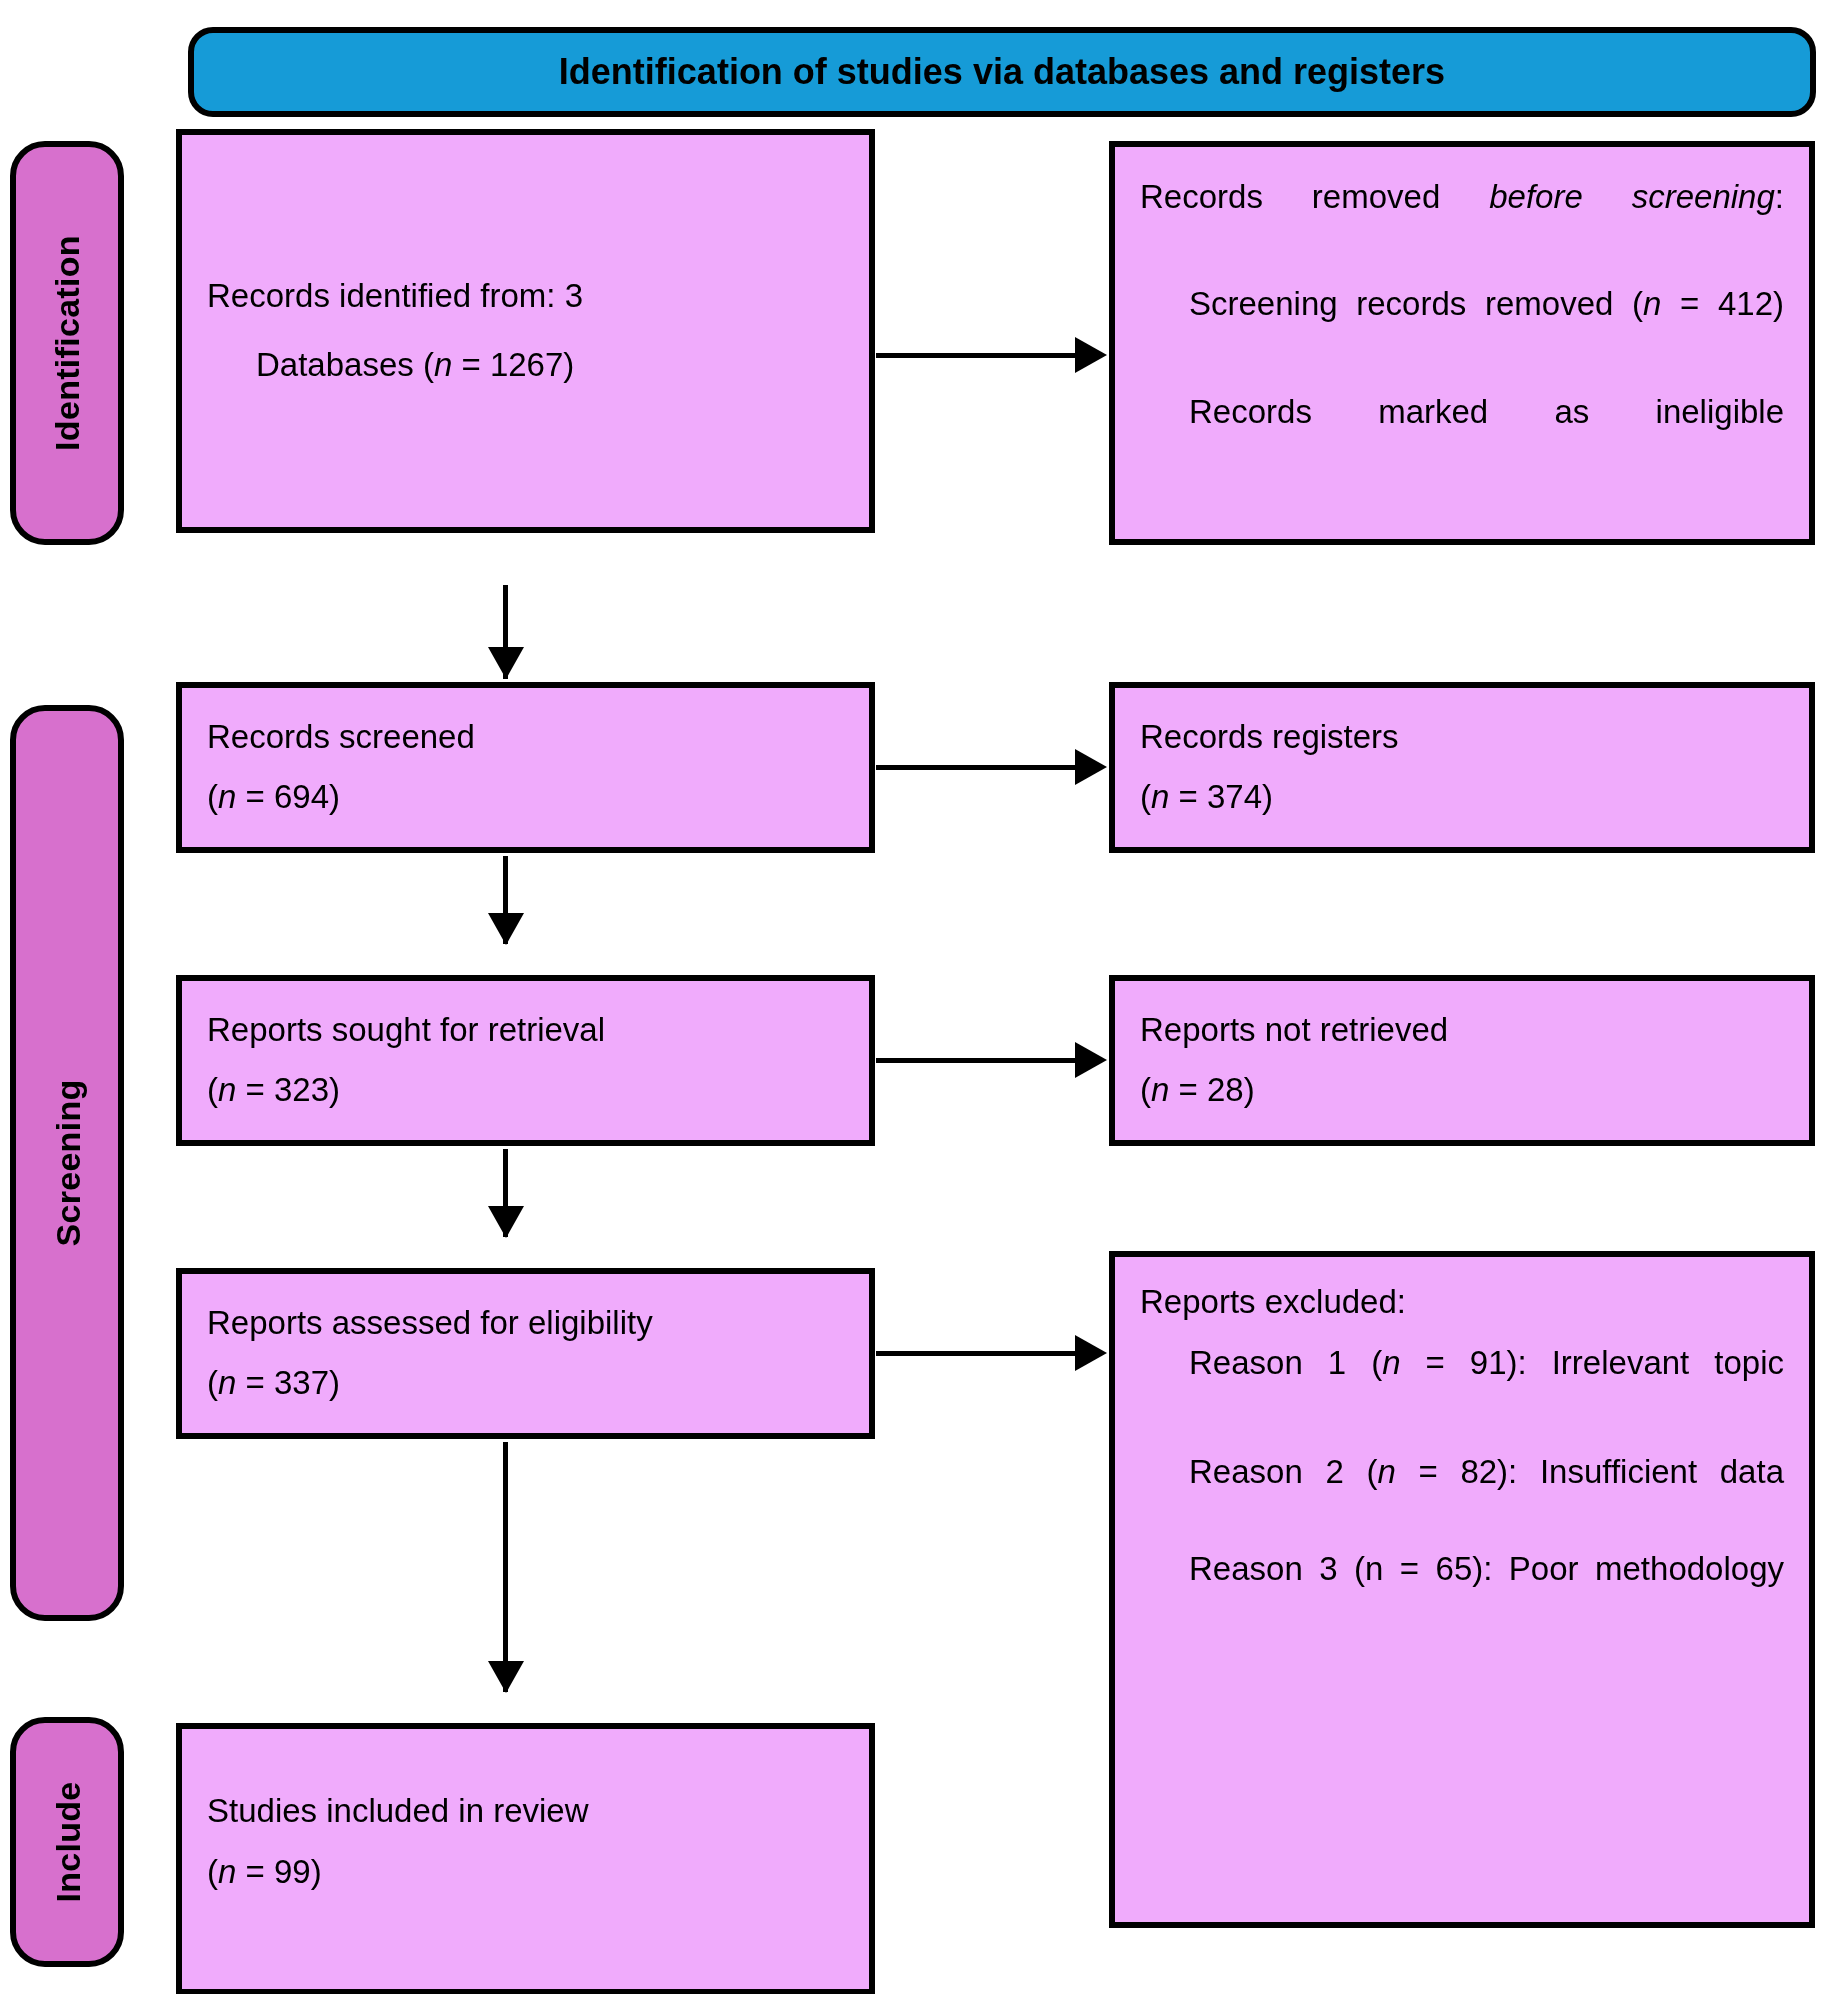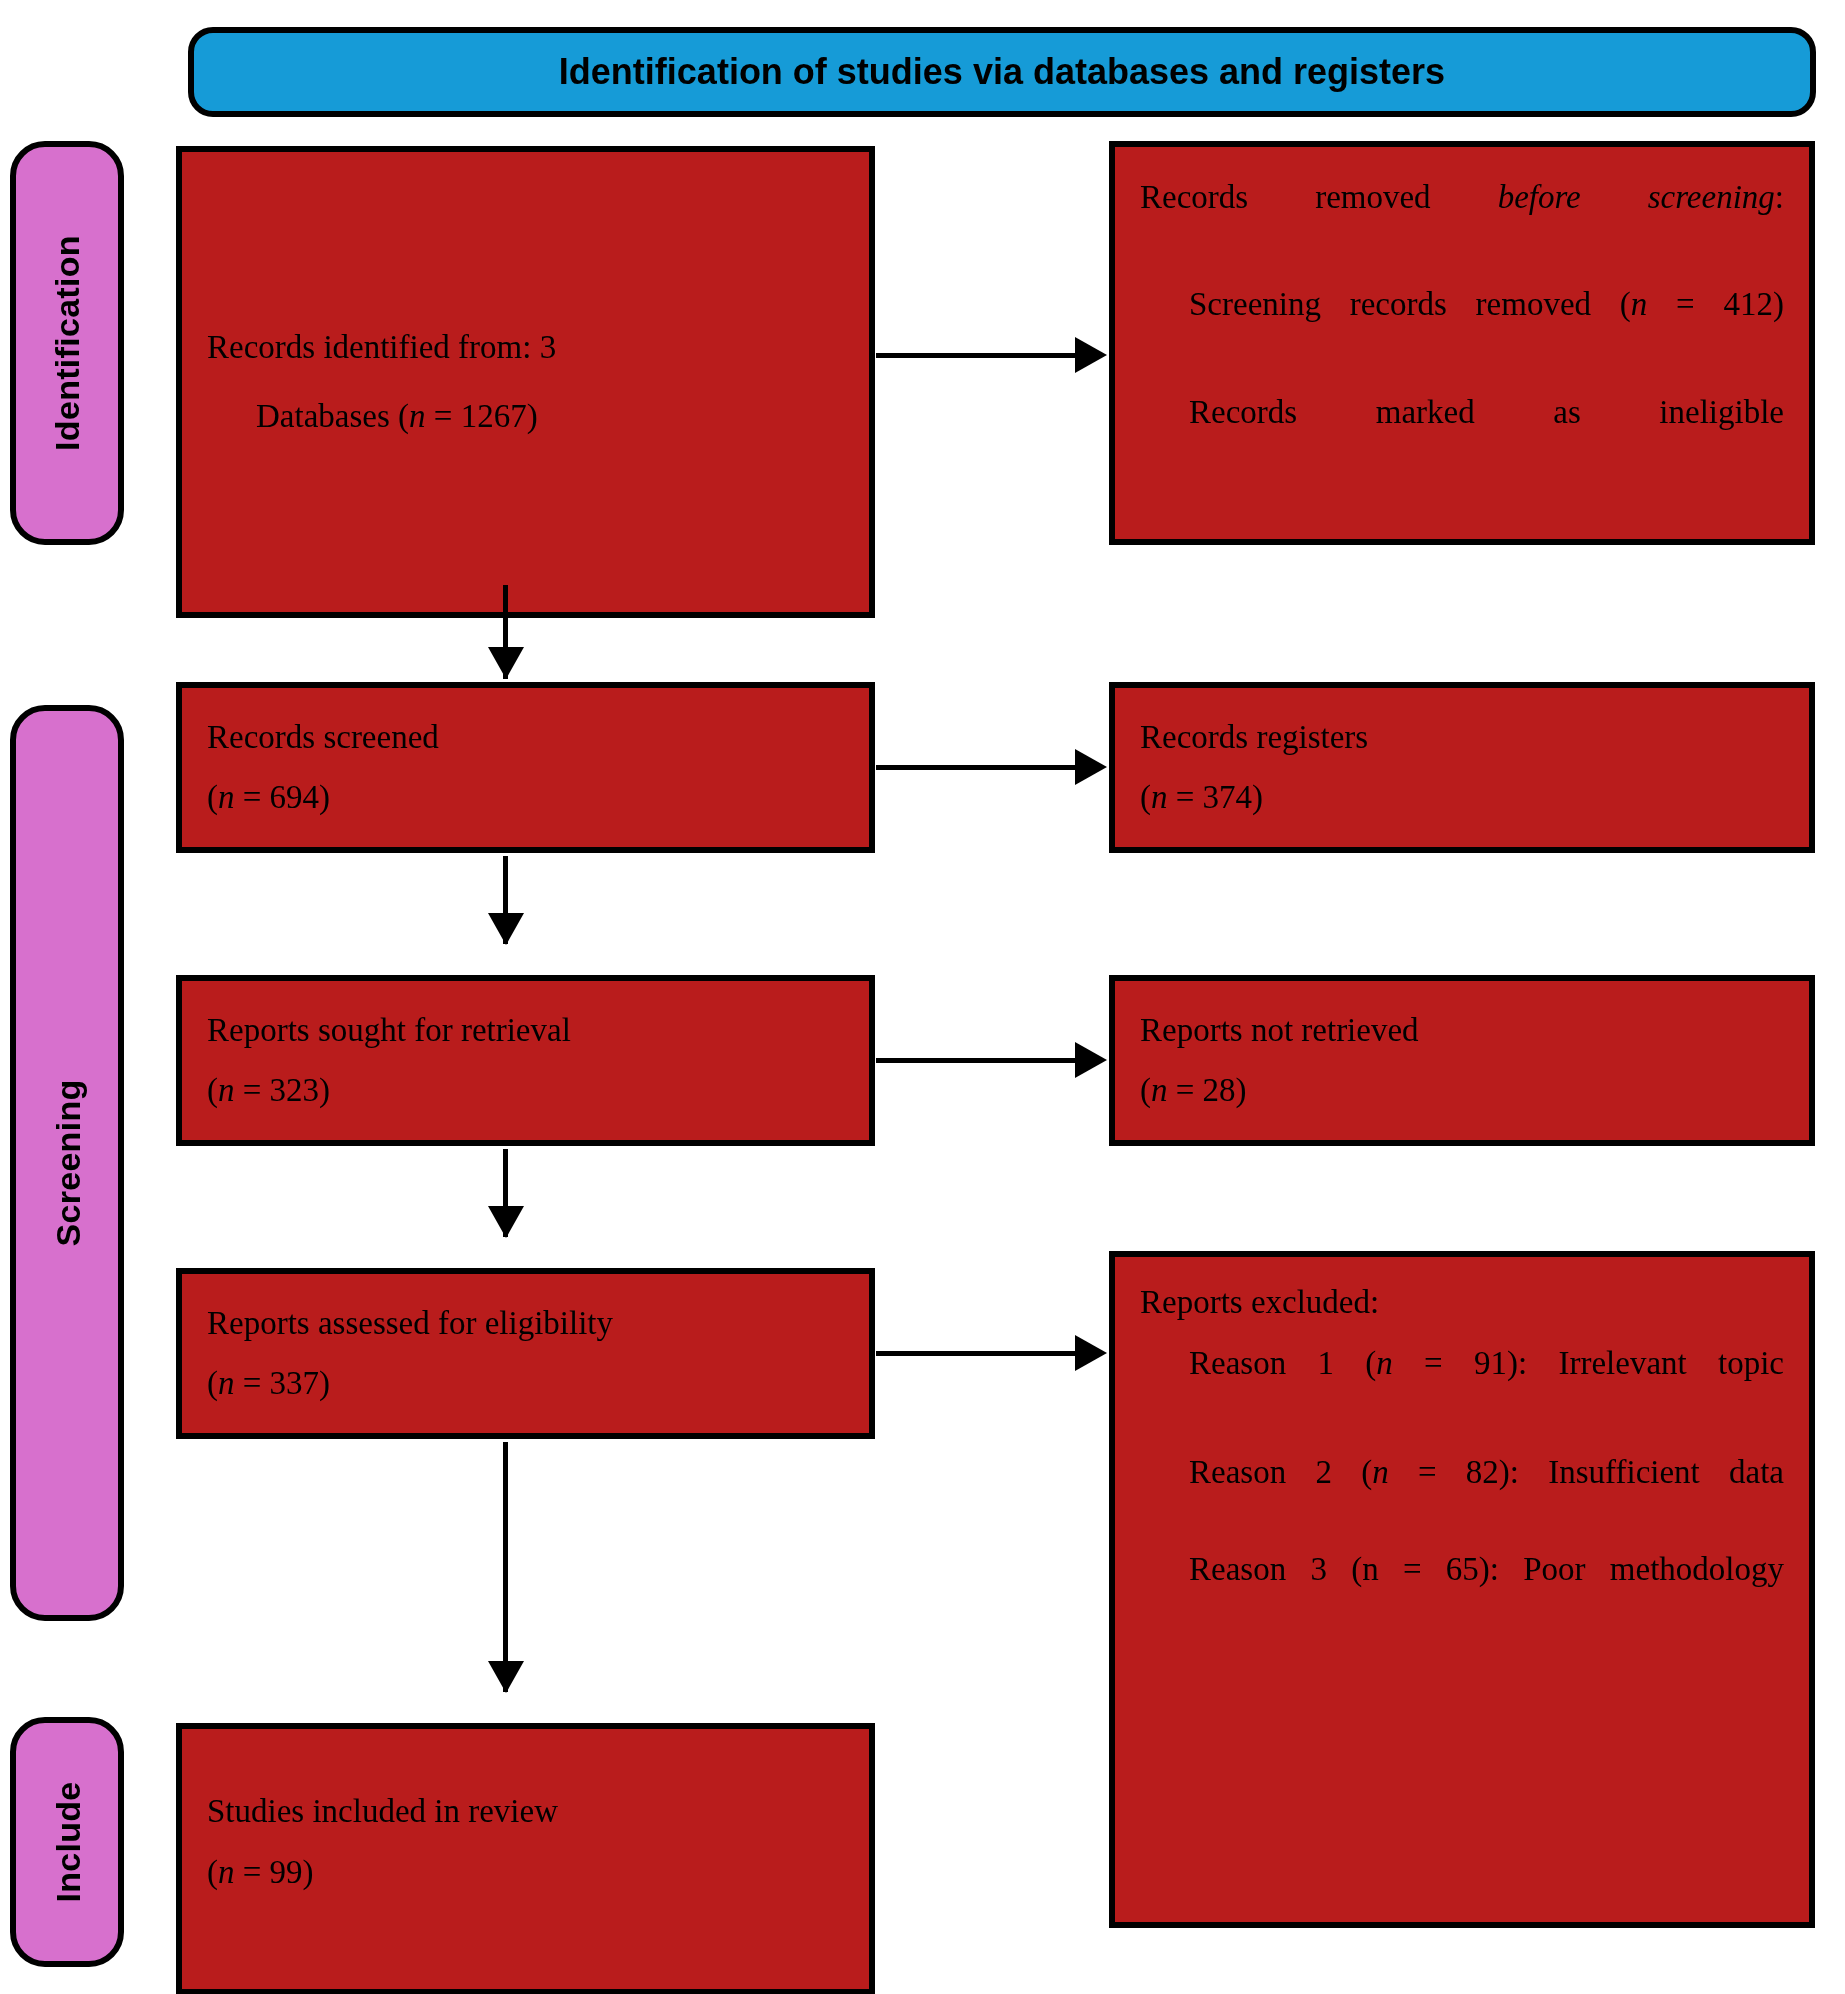--- a/index.html
+++ b/index.html
@@ -55,28 +55,27 @@
     font-weight: bold;
     font-size: 36px;
     color: #000000;
     text-align: left;
     line-height: 1.1;
   }
 
   
   .flowbox {
     position: absolute;
-    background: #b91c1c;
+    background: #f0abfc;
     border: 6.3px solid #000000;
     box-sizing: border-box;
     padding: 21.6px 25px 21.6px 25px;
     display: flex;
     flex-direction: column;
     justify-content: center;
-    font-family: Liberation Serif, serif;
   }
   .flowbox.topalign {
     justify-content: flex-start;
   }
   .flowbox p {
     margin: 0;
     font-size: 33px;
     line-height: 1.42;
     color: #000000;
     text-align: justify;
@@ -142,21 +141,21 @@
   </div>
 
   <div class="phase-tab" style="left:10.2px; top:705px; width:114px; height:916px;">
     <span class="phase-label">Screening</span>
   </div>
 
   <div class="phase-tab" style="left:10.2px; top:1717px; width:114px; height:250px;">
     <span class="phase-label">Include</span>
   </div>
 
-  <div class="flowbox" style="left:176px; top:146px; width:699px; height:472px;">
+  <div class="flowbox" style="left:176px; top:129px; width:699px; height:404px;">
     <p class="nojust">Records identified from: 3</p>
     <p class="indent nojust" style="margin-top:21.6px;"><span>Databases (</span><span class="it">n</span><span> = 1267)</span></p>
   </div>
 
   <div class="flowbox topalign" style="left:1109px; top:141px; width:706px; height:404px; padding-top:27px;">
     <p class="just-stretch"><span>Records removed </span><span class="it">before screening</span><span>:</span></p>
     <p class="indent just-stretch" style="margin-top:13.6px;"><span>Screening records removed (</span><span class="it">n</span><span> = 412)</span></p>
     <p class="indent just-stretch" style="margin-top:13.6px;">Records marked as ineligible</p>
   </div>
 

